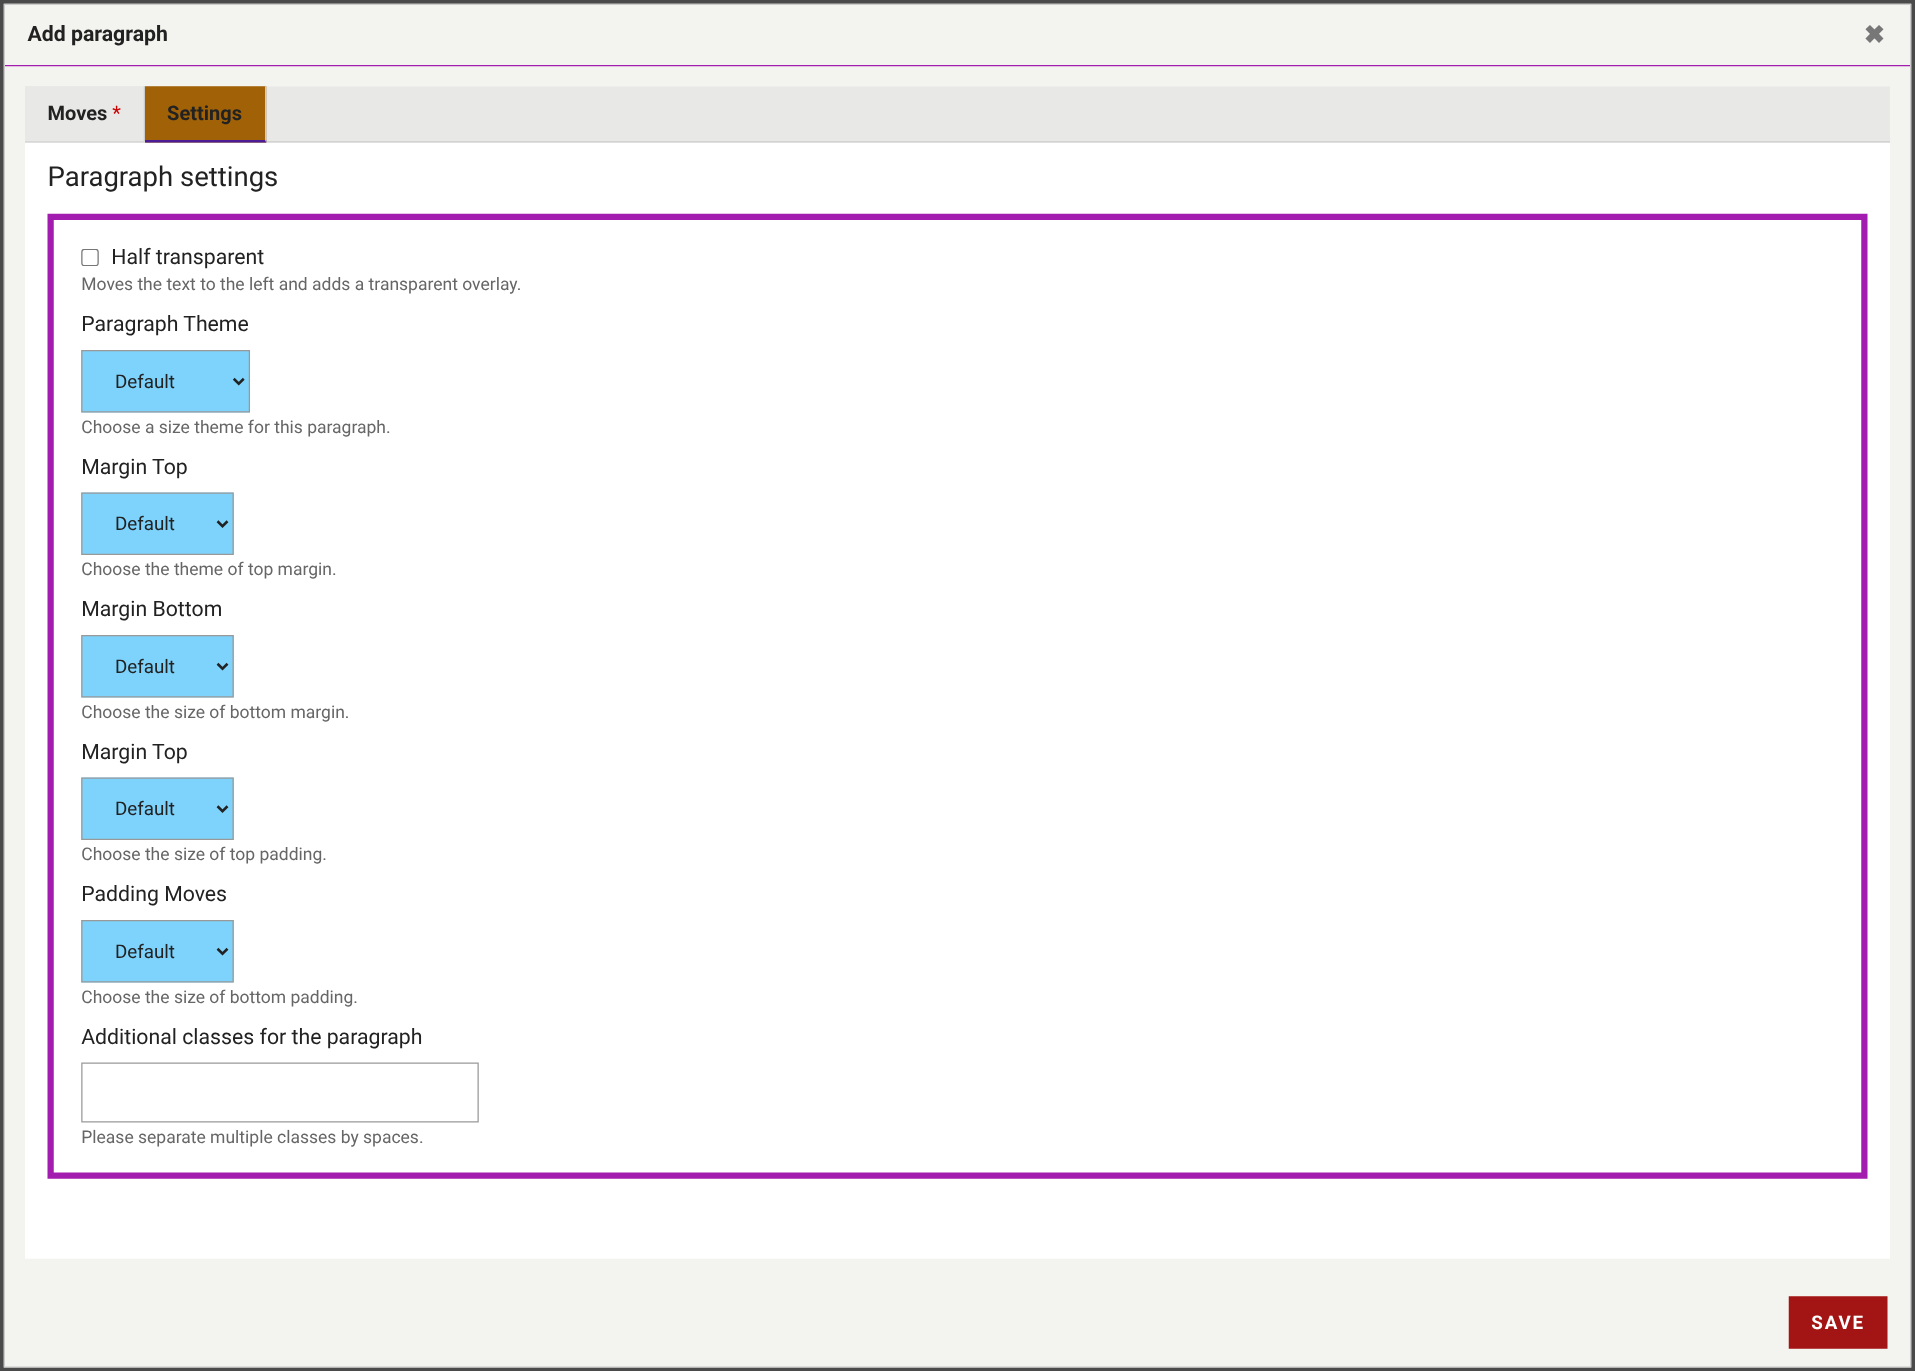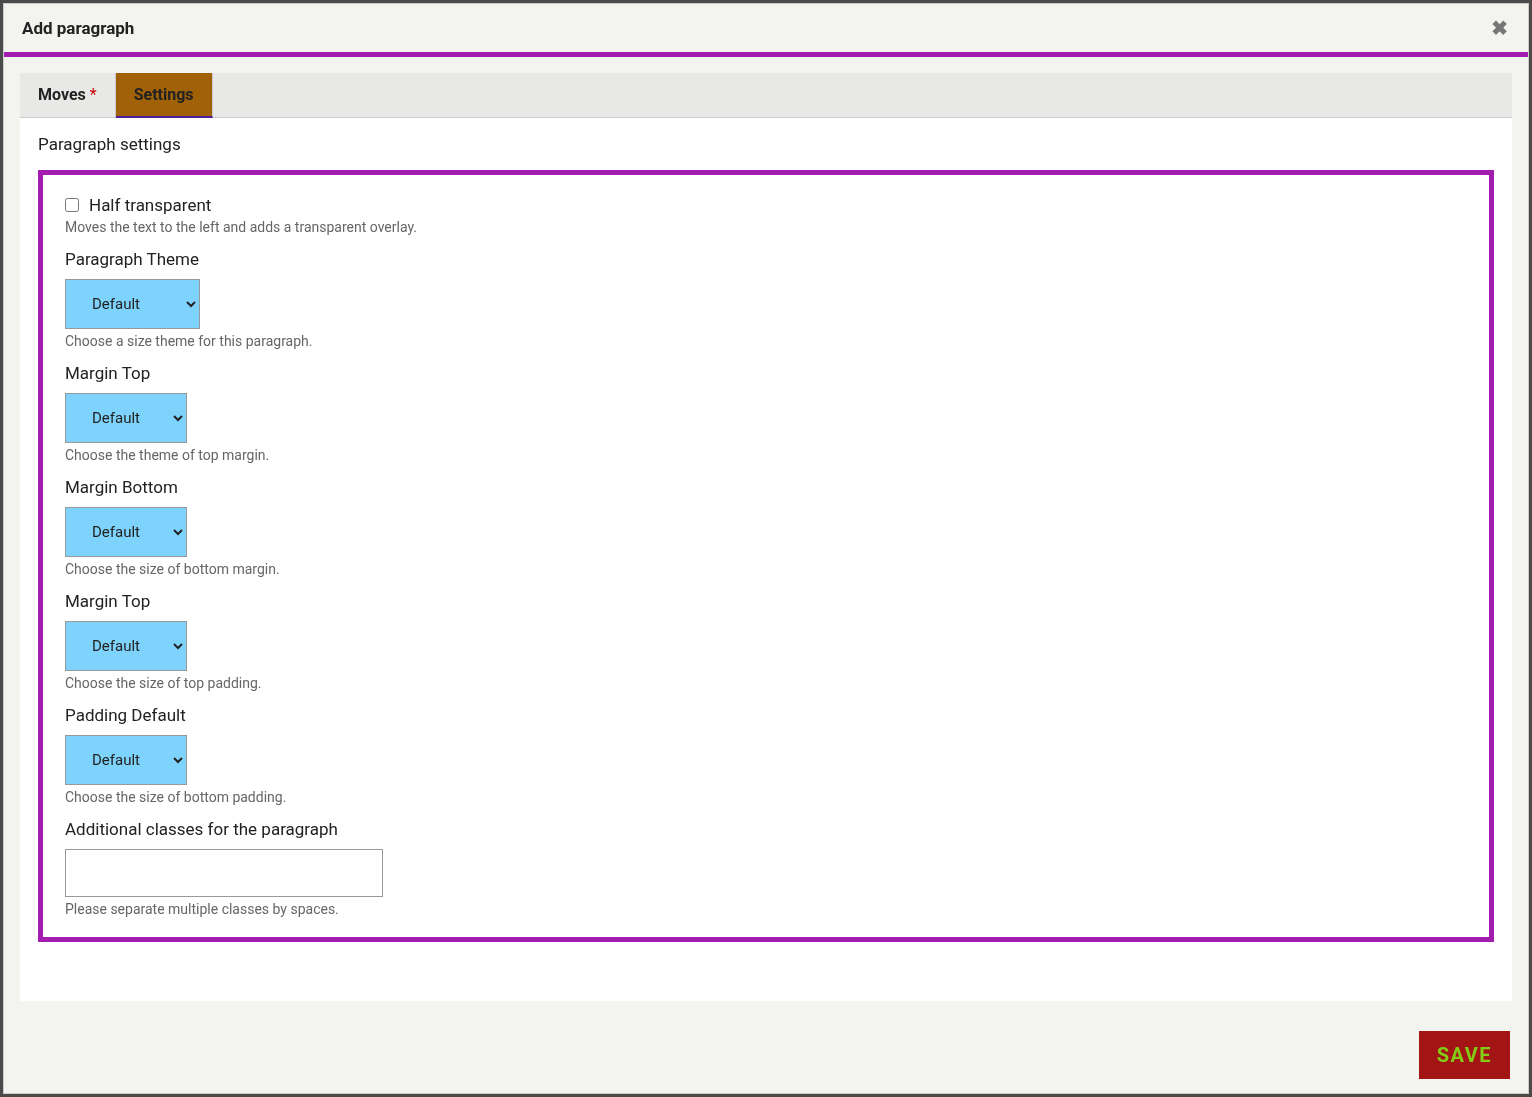--- a/index.html
+++ b/index.html
@@ -19,21 +19,21 @@
       border: 1px solid #ccc;
       display: flex;
       flex-direction: column;
       min-height: calc(100vh - 6px);
     }
     .dialog-header {
       display: flex;
       justify-content: space-between;
       align-items: center;
       padding: 14px 18px;
-      border-bottom: 5px solid #a21caf;
+      border-bottom: 1px solid #a21caf;
     }
     .dialog-title {
       font-size: 17px;
       font-weight: 700;
       color: #222;
     }
     .close-btn {
       background: none;
       border: none;
       font-size: 20px;
@@ -68,21 +68,21 @@
       margin-bottom: -1px;
     }
     .required-mark {
       color: #c00;
       font-weight: 400;
     }
     .tab-content {
       padding: 16px 18px 0 18px;
     }
     .section-title {
-      font-size: 17px;
+      font-size: 22px;
       color: #222;
       margin-bottom: 16px;
       font-weight: 400;
     }
     .settings-panel {
       border: 5px solid #a21caf;
       padding: 20px 22px;
       margin-bottom: 18px;
     }
     .form-row {
@@ -133,24 +133,24 @@
       background: #fff;
     }
     .dialog-footer {
       display: flex;
       justify-content: flex-end;
       padding: 14px 18px;
       background: #f3f3ef;
     }
     .save-btn {
       background: #a31515;
-      color: #84cc16;
+      color: #ffffff;
       border: none;
       padding: 12px 18px;
-      font-size: 20px;
+      font-size: 15px;
       font-weight: 700;
       letter-spacing: 1.5px;
       cursor: pointer;
       text-transform: uppercase;
       font-family: inherit;
     }
   </style>
 </head>
 <body>
 
@@ -214,21 +214,21 @@
 
         <div class="form-row">
           <label class="field-label">Margin Top</label>
           <select style="min-width:115px;">
             <option>Default</option>
           </select>
           <div class="help-text">Choose the size of top padding.</div>
         </div>
 
         <div class="form-row">
-          <label class="field-label">Padding Default</label>
+          <label class="field-label">Padding Moves</label>
           <select style="min-width:115px;">
             <option>Default</option>
           </select>
           <div class="help-text">Choose the size of bottom padding.</div>
         </div>
 
         <div class="form-row">
           <label class="field-label">Additional classes for the paragraph</label>
           <input type="text" value="" style="">
           <div class="help-text">Please separate multiple classes by spaces.</div>

